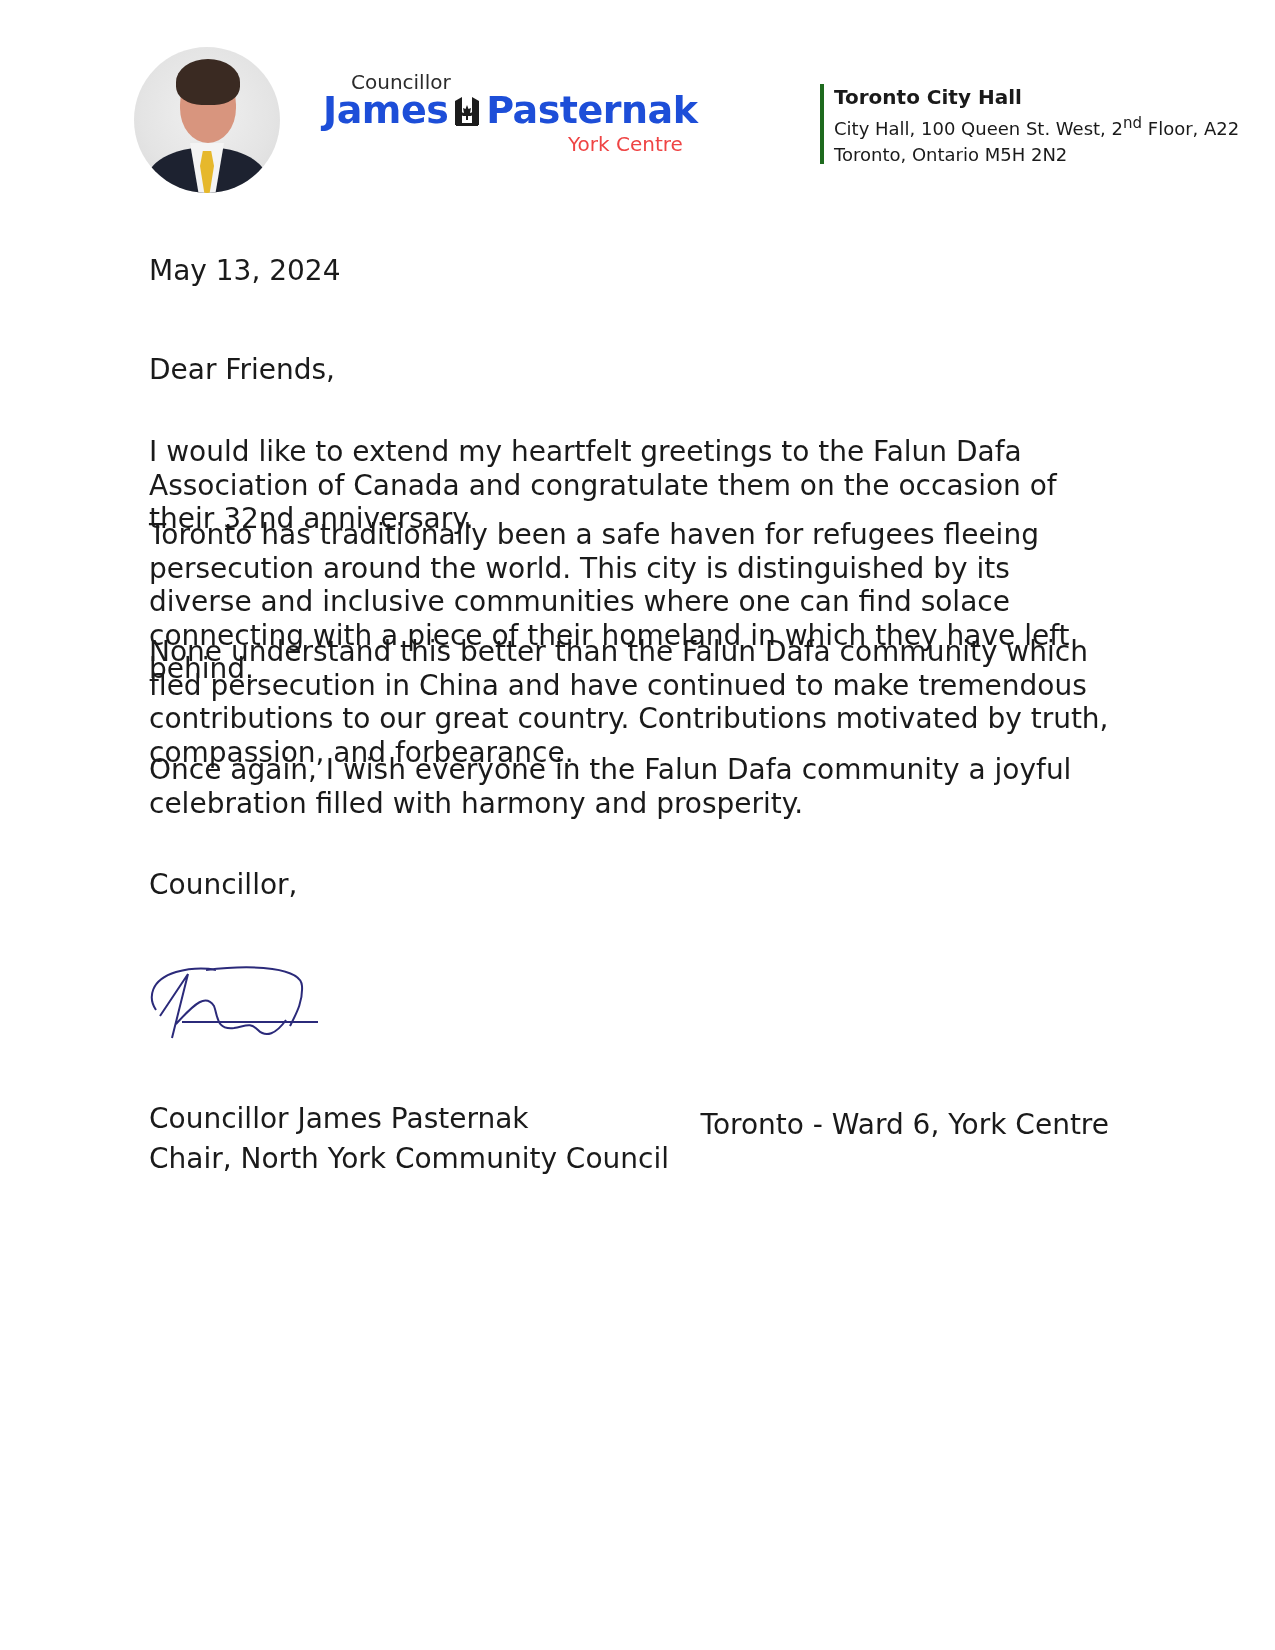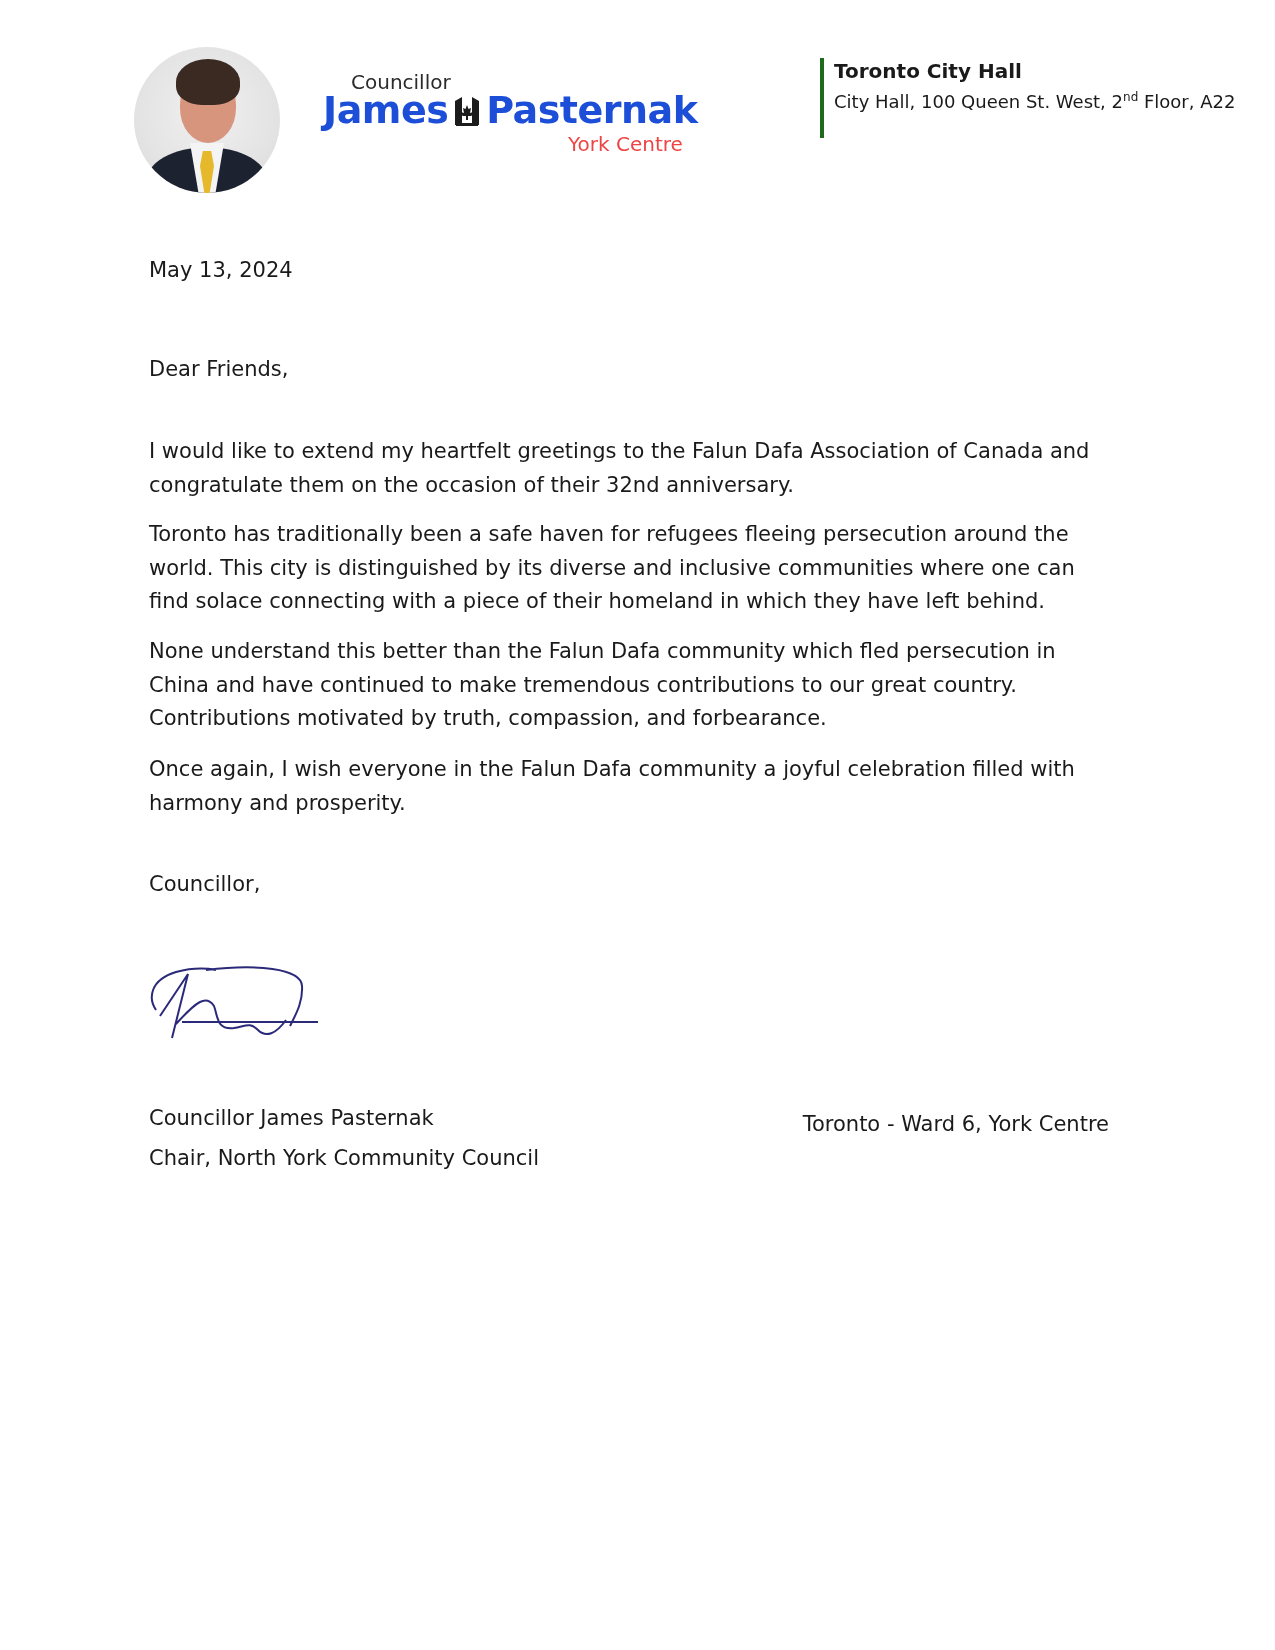--- a/index.html
+++ b/index.html
@@ -13,26 +13,26 @@
   .photo .suit { position:absolute; left:12px; top:100px; width:122px; height:70px; border-radius:50% 50% 0 0; background:#1d2230; }
   .photo .shirt { position:absolute; left:56px; top:96px; width:34px; height:60px; background:#f4f4f4; clip-path:polygon(0 0,100% 0,70% 100%,30% 100%); }
   .photo .tie { position:absolute; left:66px; top:104px; width:14px; height:50px; background:#e6b82c; clip-path:polygon(20% 0,80% 0,100% 30%,60% 100%,40% 100%,0 30%); }
 
   .logo { position:absolute; left:323px; top:70px; }
   .logo .councillor { position:absolute; left:18px; top:0px; font-size:20px; color:#2b2b2b; white-space:nowrap;margin-left:10px; }
   .logo .name { position:absolute; left:0; top:18px; font-size:38px; font-weight:bold; color:#1d4ed8; white-space:nowrap; letter-spacing:-0.5px; display:flex; align-items:center; }
   .logo .name .emblem { display:inline-block; width:30px; height:34px; margin:0 4px; }
   .logo .riding { position:absolute; left:245px; top:62px; font-size:20px; color:#ef4444; white-space:nowrap; }
 
-  .address { position:absolute; left:820px; top:58px; border-left:4px solid #1e6b1e; padding-left:10px; height:80px; }
+  .address { position:absolute; left:820px; top:84px; border-left:4px solid #1e6b1e; padding-left:10px; height:80px; }
   .address .title { font-size:20px; font-weight:bold; line-height:26px; white-space:nowrap; }
   .address .line { font-size:18px; line-height:26px; white-space:nowrap; }
-  .address sup { font-size:12px; }
+  .address sup { font-size:15px; }
 
-  .letter { position:absolute; left:149px; width:960px; font-size:21px; line-height:33.5px; }
+  .letter { position:absolute; left:149px; width:960px; font-size:28px; line-height:33.5px; }
   .date { top:254px; }
   .salutation { top:353px; }
   .p1 { top:435px; }
   .p2 { top:518px; }
   .p3 { top:635px; }
   .p4 { top:753px; }
   .closing { top:868px; }
   .signature { position:absolute; left:146px; top:958px; width:180px; height:90px; }
   .sig-name { top:1102px; font-weight:normal; }
   .sig-ward { top:1108px;text-align:right; }
@@ -60,20 +60,21 @@
       <path d="M15 12 L16.5 16 L19 15 L18 20 L21 19 L19.5 23 L16 23 L16 27 L14 27 L14 23 L10.5 23 L9 19 L12 20 L11 15 L13.5 16 Z" fill="#1c1c1c"></path>
     </svg>
     <span>Pasternak</span>
   </div>
   <div class="riding">York Centre</div>
 </div>
 
 <div class="address">
   <div class="title">Toronto City Hall</div>
   <div class="line"><span>City Hall, 100 Queen St. West, 2</span><sup>nd</sup><span> Floor, A22</span></div>
+  <div class="line">Toronto, Ontario M5H 2N2</div>
 </div>
 
 <div class="letter date">May 13, 2024</div>
 <div class="letter salutation">Dear Friends,</div>
 <div class="letter p1">I would like to extend my heartfelt greetings to the Falun Dafa Association of Canada and congratulate them on the occasion of their 32nd anniversary.</div>
 <div class="letter p2">Toronto has traditionally been a safe haven for refugees fleeing persecution around the world. This city is distinguished by its diverse and inclusive communities where one can find solace connecting with a piece of their homeland in which they have left behind.</div>
 <div class="letter p3">None understand this better than the Falun Dafa community which fled persecution in China and have continued to make tremendous contributions to our great country. Contributions motivated by truth, compassion, and forbearance.</div>
 <div class="letter p4">Once again, I wish everyone in the Falun Dafa community a joyful celebration filled with harmony and prosperity.</div>
 <div class="letter closing">Councillor,</div>
 

